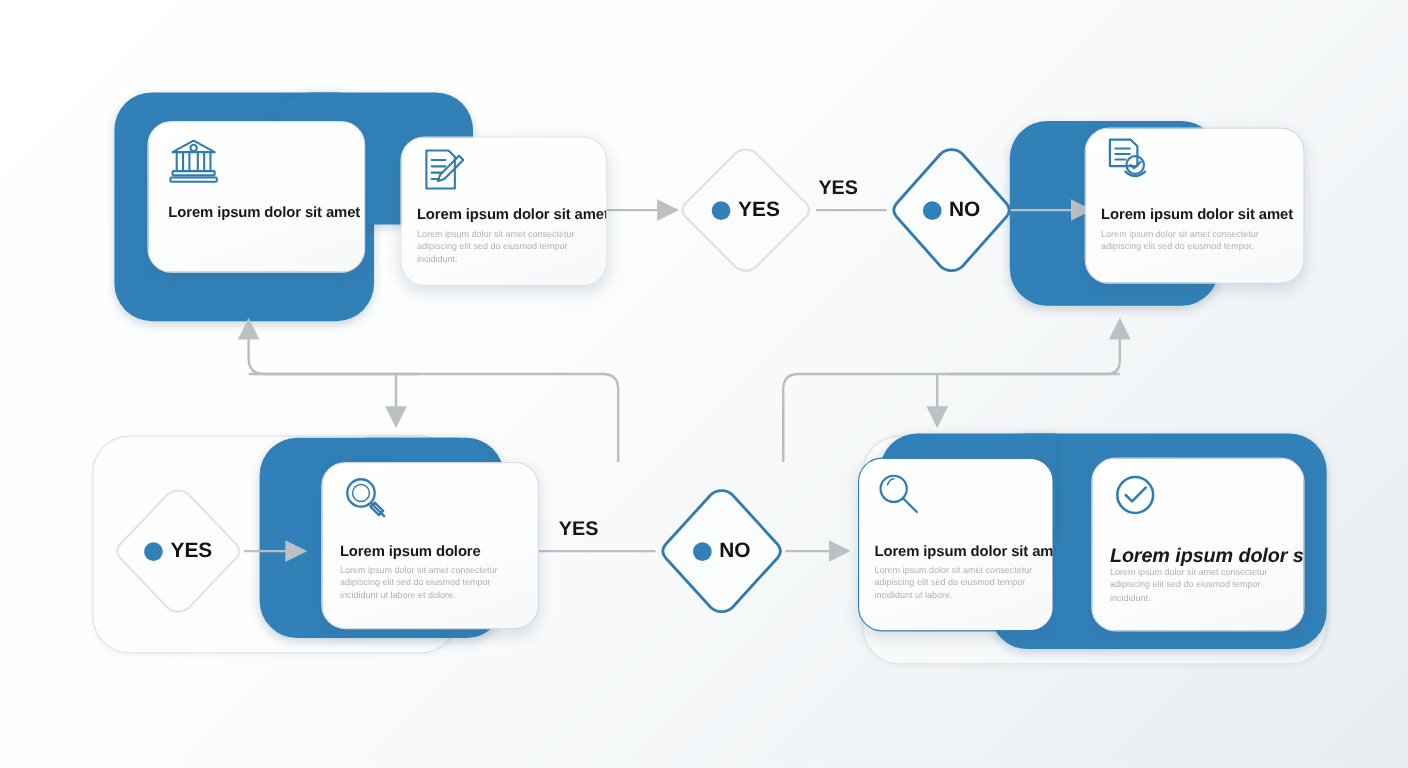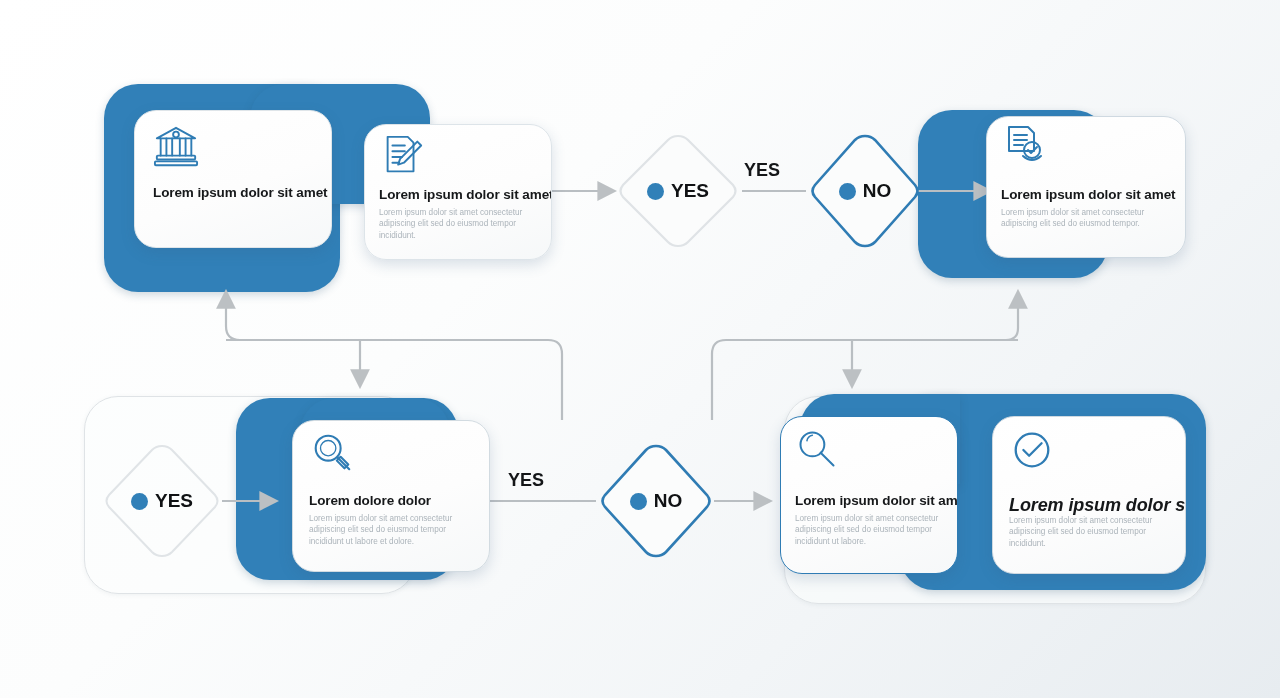--- a/index.html
+++ b/index.html
@@ -169,21 +169,21 @@
   </div>
 
   <div class="card" style="left:292px;top:420px;width:198px;height:152px;border-radius:22px;border-color:#d2dbe1;">
     <div class="card-inner">
       <svg class="card-icon" style="left:16px;top:8px;" width="46" height="46" viewBox="0 0 48 48" fill="none" stroke="#2f7cb4" stroke-width="2.2" stroke-linecap="round" stroke-linejoin="round">
         <circle cx="20" cy="20" r="13"></circle>
         <circle cx="20" cy="20" r="8" stroke-width="1.4"></circle>
         <path d="M30 30 L42 42"></path>
         <path d="M29 33 L33 29 L41 37 L37 41 Z"></path>
       </svg>
-      <div class="card-title" style="left:16px;top:72px;font-size:13.5px;">Lorem dolore dolor</div>
+      <div class="card-title" style="left:16px;top:72px;font-size:13.5px;">Lorem ipsum dolore</div>
       <div class="card-body" style="left:16px;top:92px;width:168px;font-size:8.2px;">Lorem ipsum dolor sit amet consectetur adipiscing elit sed do eiusmod tempor incididunt ut labore et dolore.</div>
     </div>
   </div>
 
   <div class="card" style="left:780px;top:416px;width:178px;height:158px;border-radius:22px;">
     <div class="card-inner">
       <svg class="card-icon" style="left:14px;top:10px;" width="44" height="44" viewBox="0 0 48 48" fill="none" stroke="#2f7cb4" stroke-width="2.2" stroke-linecap="round" stroke-linejoin="round">
         <circle cx="19" cy="19" r="13"></circle>
         <path d="M13 15 Q14 10 19 9" stroke-width="1.6"></path>
         <path d="M28 28 L42 42"></path>

